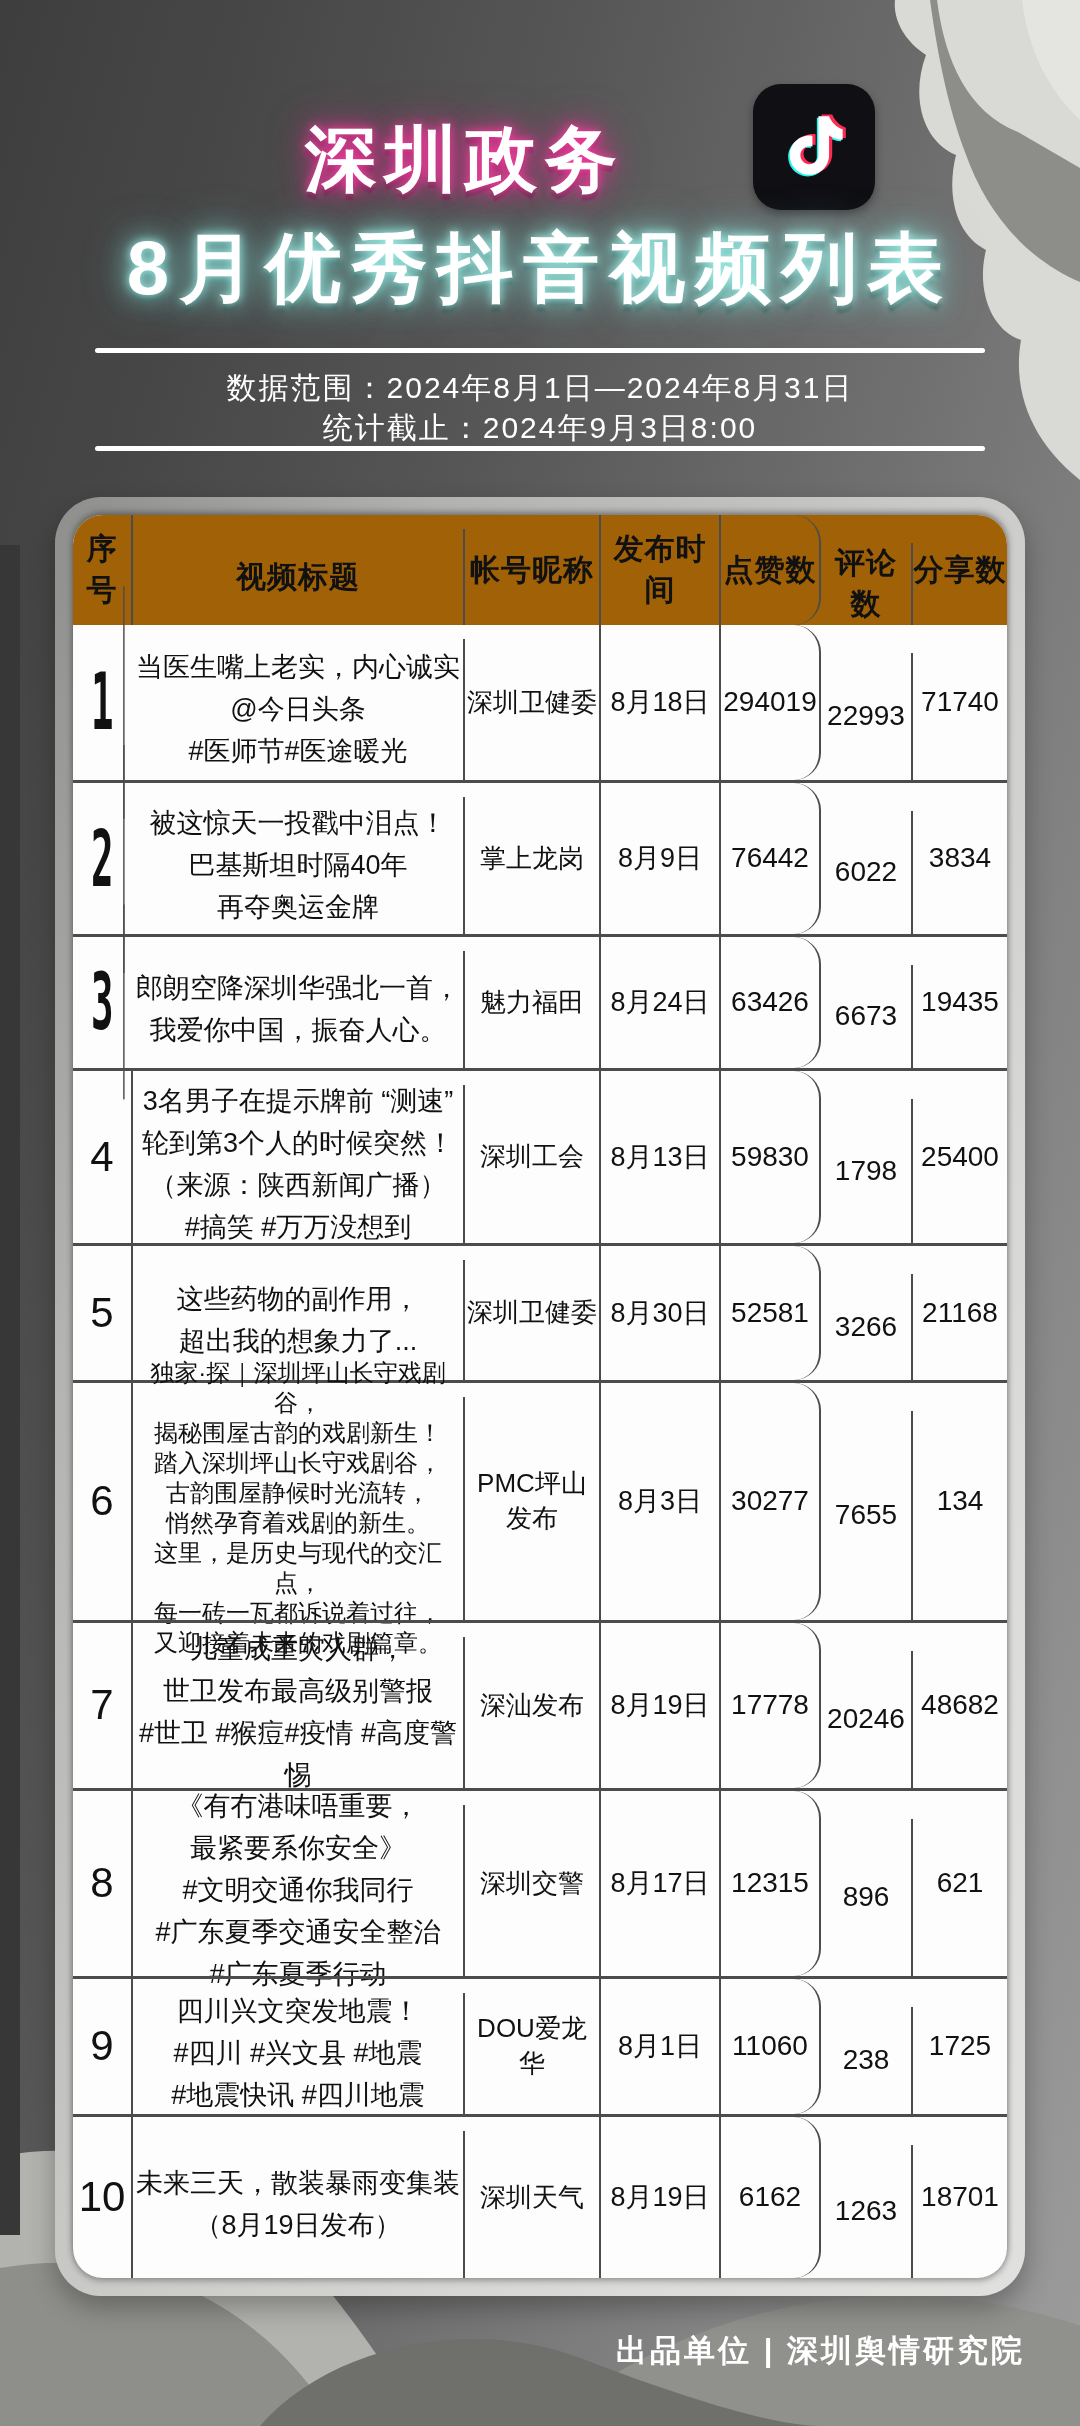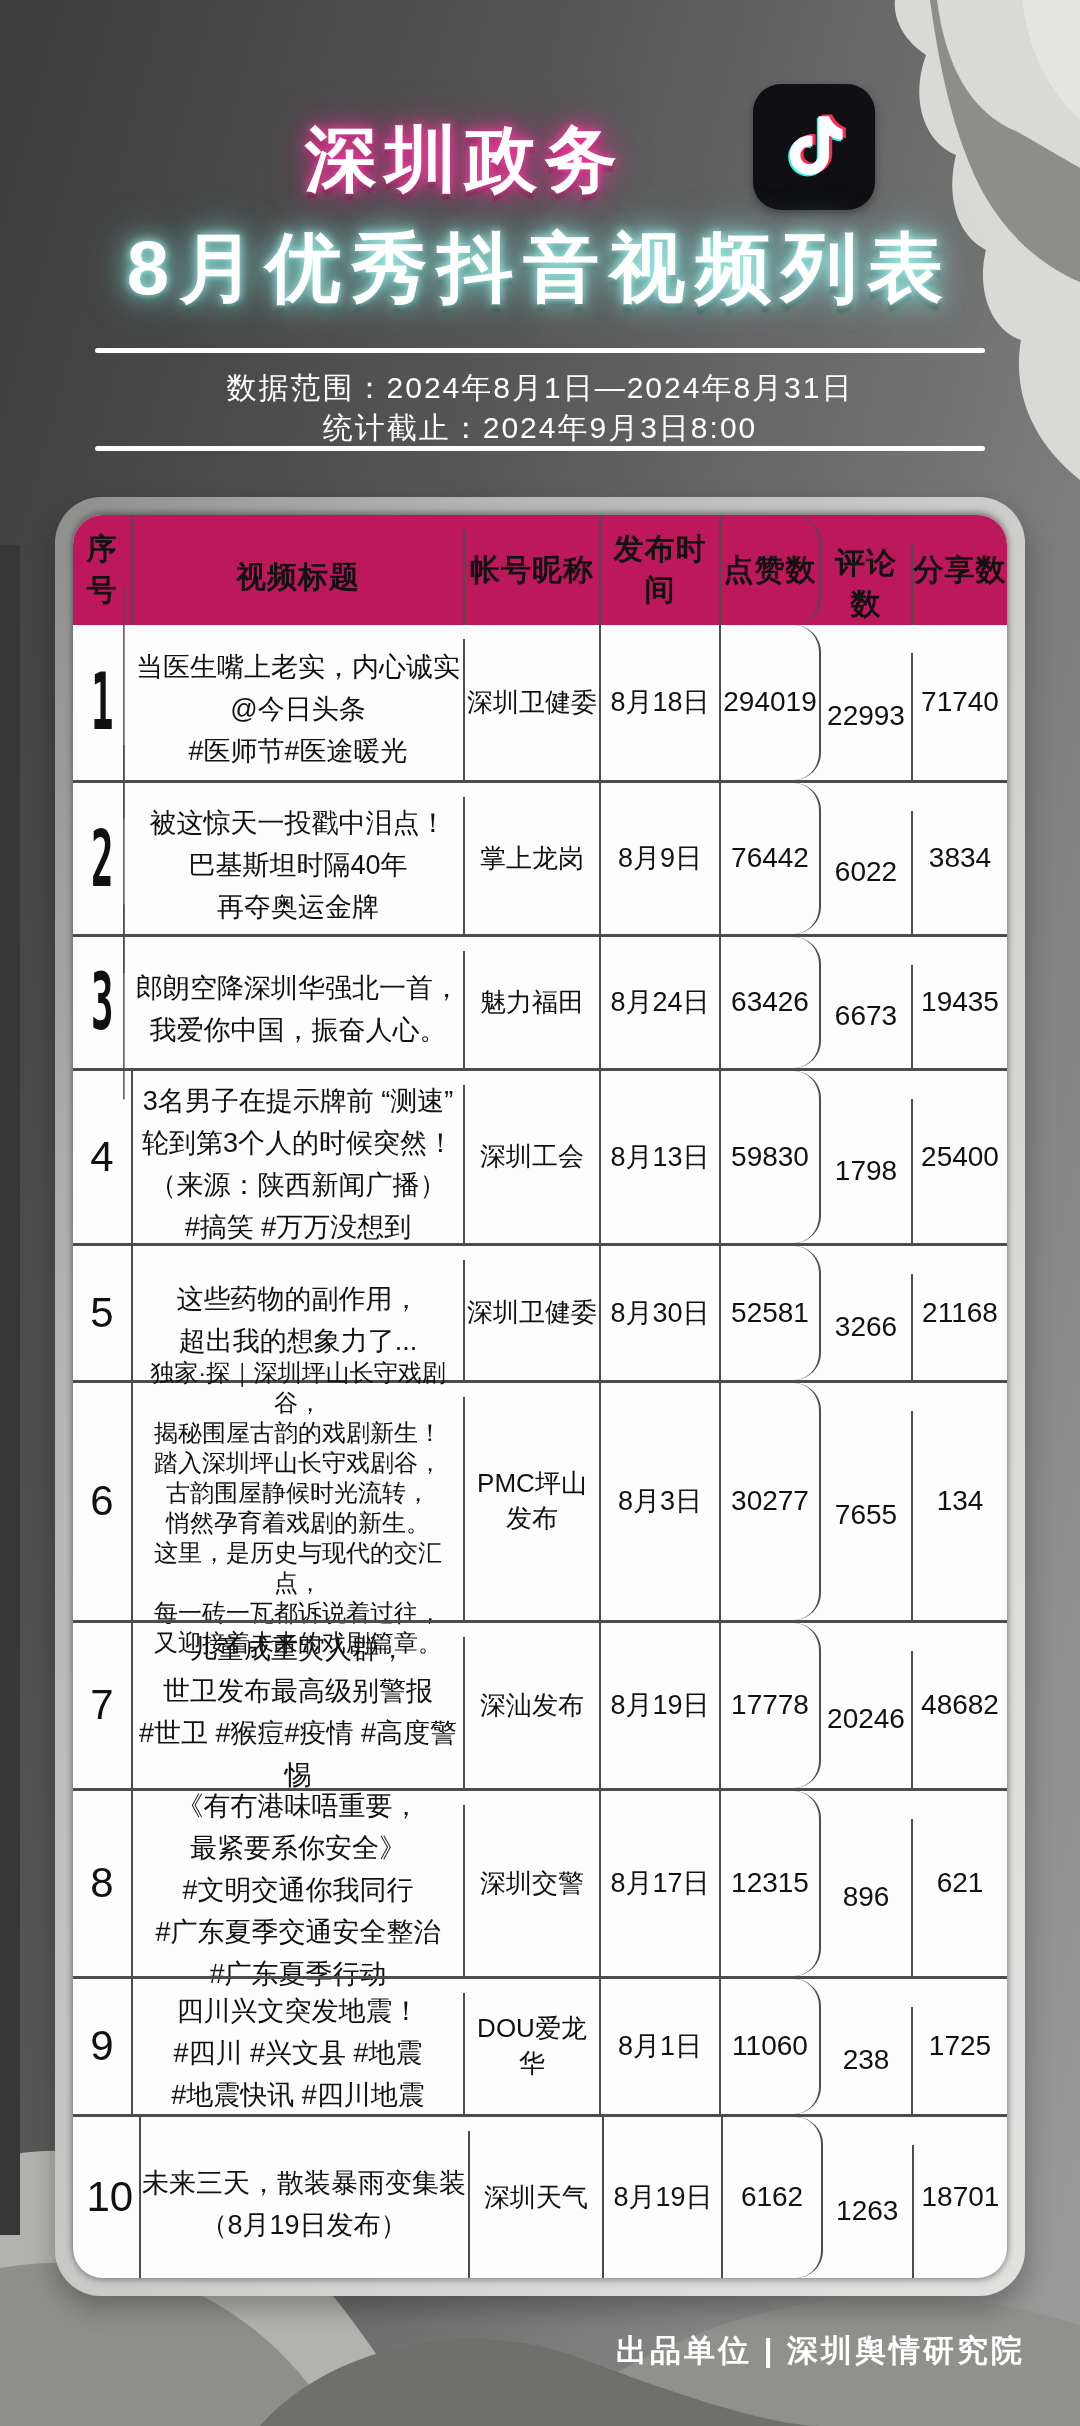--- a/index.html
+++ b/index.html
@@ -36,21 +36,21 @@
     background:linear-gradient(115deg,#8e8e8c 0%,#b3b3b1 22%,#cbcbc9 50%,#dbdbd9 78%,#e0e0de 100%);
     box-shadow:0 12px 26px rgba(0,0,0,.28);
   }
   .card-inner{
     width:100%;height:100%;background:#fdfdfd;border-radius:30px;overflow:hidden;
     box-shadow:0 -3px 6px rgba(55,55,55,.5),0 3px 6px rgba(55,55,55,.35);
     display:flex;flex-direction:column;
   }
   .trow{display:flex;width:100%;box-sizing:border-box;}
   .trow + .trow{border-top:3px solid #4c4c4c;}
-  .thead{height:112px;background:#be185d;}
+  .thead{height:112px;background:#a16207;}
   .cell{box-sizing:border-box;display:flex;flex-direction:column;align-items:center;justify-content:center;
     border-right:2px solid #4c4c4c;color:#111;text-align:center;}
   .cell:last-child{border-right:none;}
   .c0{width:60px;} .c1{width:332px;margin-top:14px;} .c2{width:136px;} .c3{width:120px;}
   .c4{width:100px;border-radius:27px;} .c5{width:92px;margin-top:28px;} .c6{width:94px;}
   .head{font-family:"Liberation Serif","DejaVu Serif",serif;font-weight:bold;font-size:30px;letter-spacing:1px;}
   .rank{font-size:42px;font-weight:500;}
   .rank.top{font-family:"DejaVu Sans Mono",monospace;font-weight:bold;font-size:52px;transform:scaleY(1.5) scaleX(0.72);}
   .title .tl{font-size:27px;line-height:42px;}
   .title.small .tl{font-size:24px;line-height:30px;}
@@ -220,21 +220,21 @@
             <div class="cell c1 title">
               <div class="tl">四川兴文突发地震！</div>
               <div class="tl">#四川 #兴文县 #地震</div>
               <div class="tl">#地震快讯 #四川地震</div>
             </div>
             <div class="cell c2 acct">DOU爱龙华</div>
             <div class="cell c3 date">8月1日</div>
             <div class="cell c4 num">11060</div>
             <div class="cell c5 num">238</div>
             <div class="cell c6 num">1725</div>
-          </div><div class="trow" style="height: 170px; padding-left: 8px;">
+          </div><div class="trow" style="height: 170px;">
             <div class="cell c0 rank">10</div>
             <div class="cell c1 title">
               <div class="tl">未来三天，散装暴雨变集装</div>
               <div class="tl">（8月19日发布）</div>
             </div>
             <div class="cell c2 acct">深圳天气</div>
             <div class="cell c3 date">8月19日</div>
             <div class="cell c4 num">6162</div>
             <div class="cell c5 num">1263</div>
             <div class="cell c6 num">18701</div>

